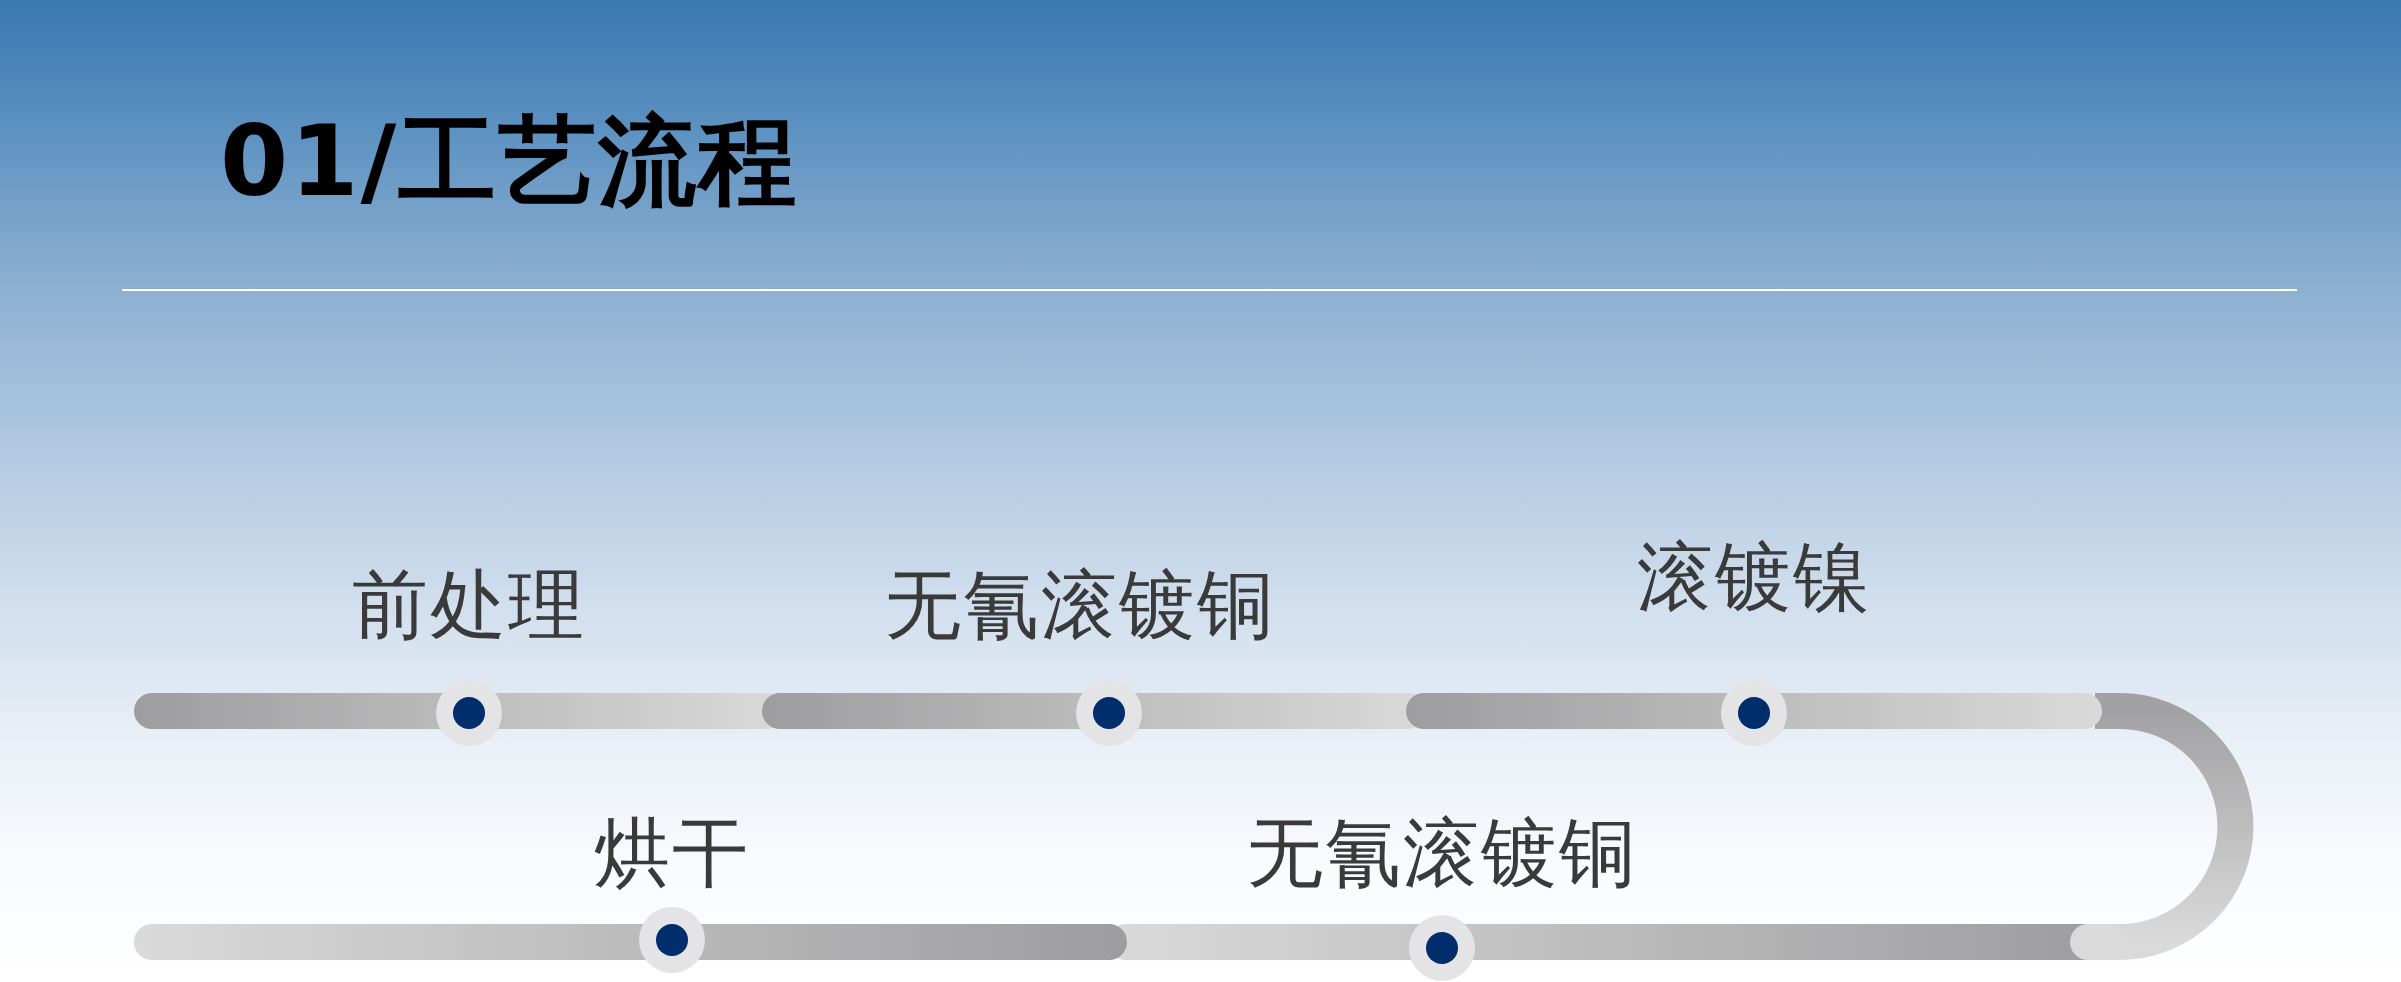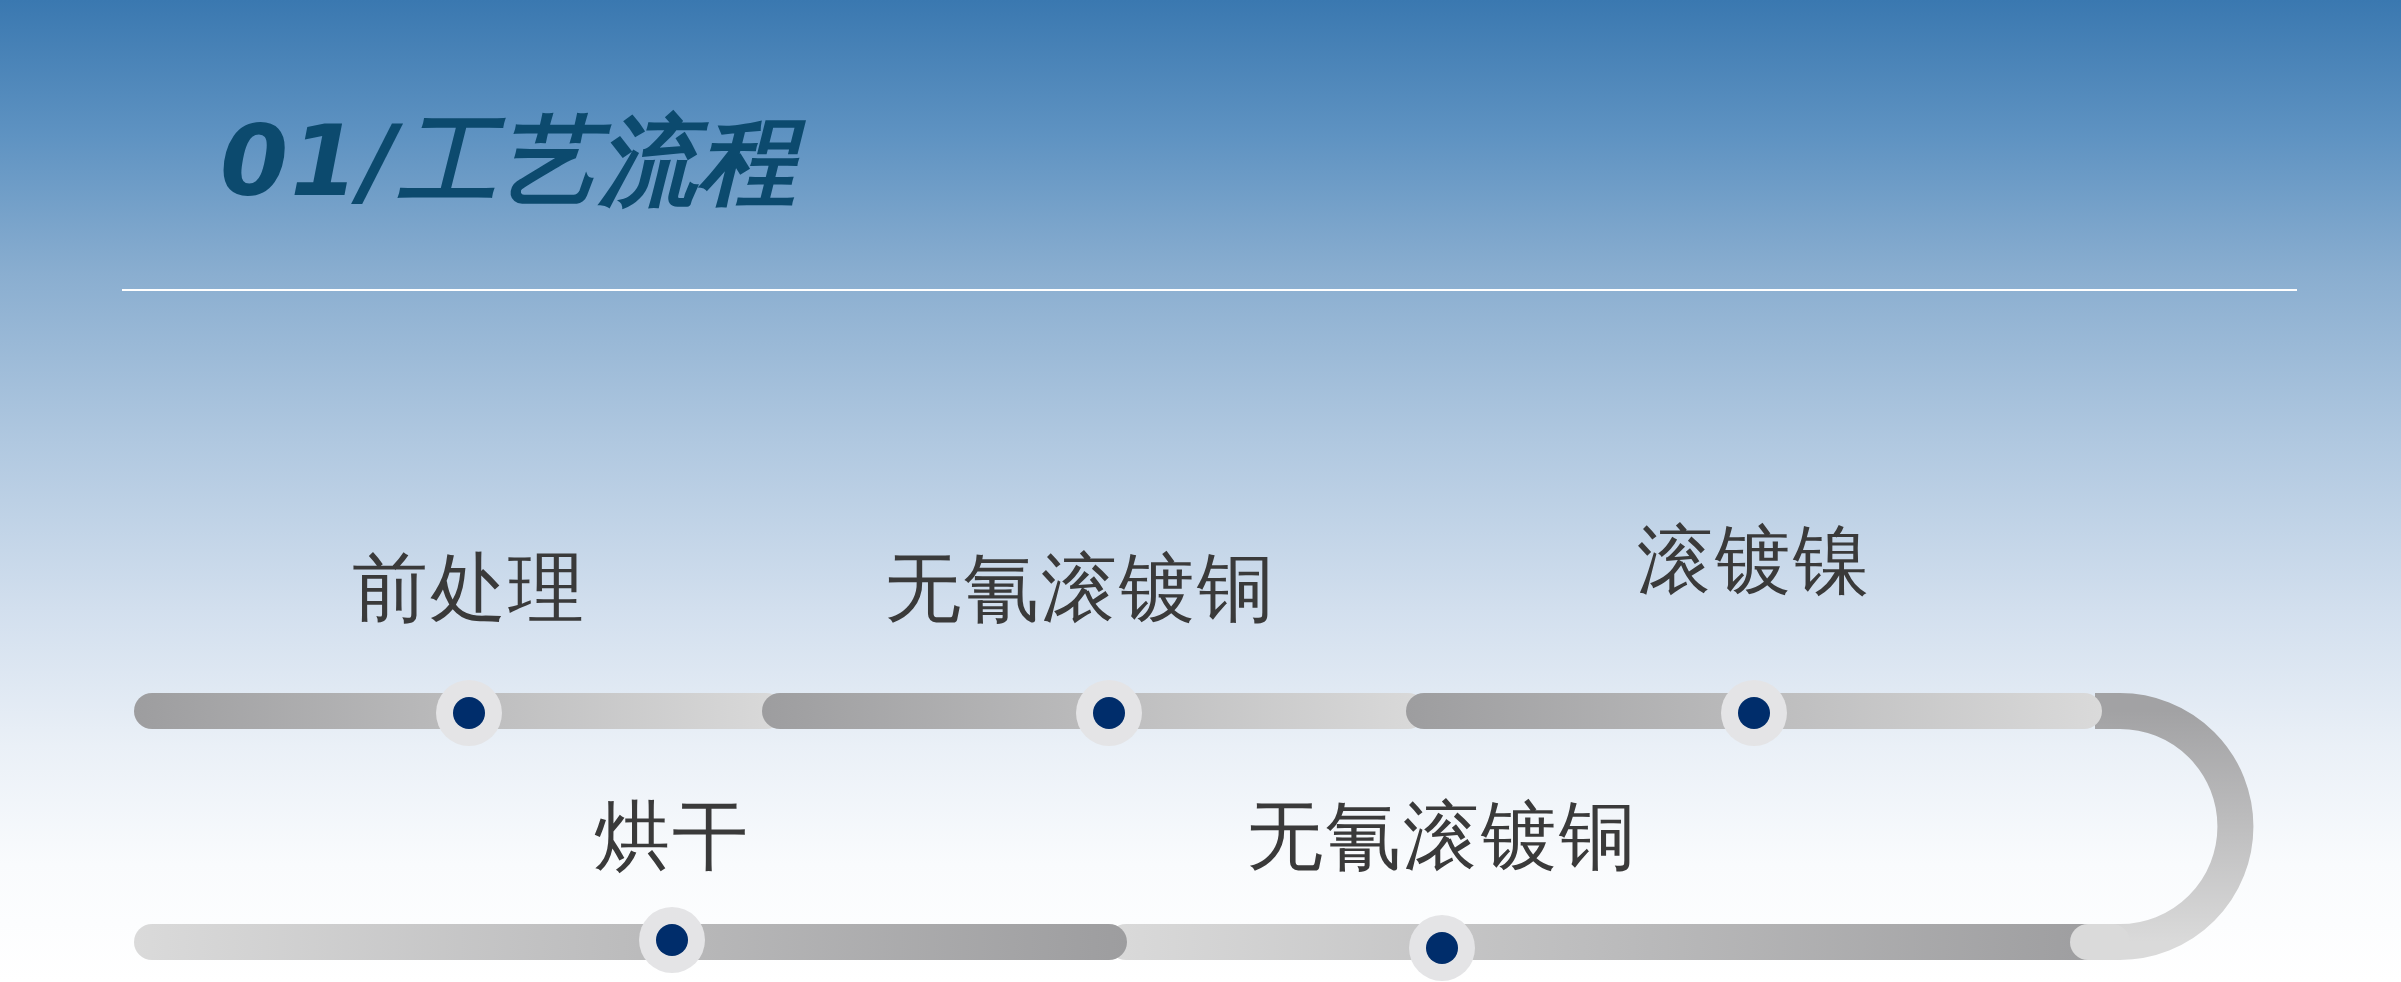--- a/index.html
+++ b/index.html
@@ -26,25 +26,24 @@
         #eaf0f7 76%,
         #f9fbfd 88%,
         #ffffff 100%);
     }
     .title {
       position: absolute;
       left: 220px;
       top: 112px;
       font-size: 98px;
       font-weight: bold;
-      color: #0c4a6e;
+      color: #000000;
       letter-spacing: 2px;
       line-height: 1;
       white-space: nowrap;
-      font-style: italic;
     }
     .divider {
       position: absolute;
       left: 122px;
       top: 289px;
       width: 2175px;
       height: 2px;
       background: #ffffff;
     }
     .diagram {
@@ -53,20 +52,21 @@
       width: 2401px; height: 982px;
     }
     .label {
       position: absolute;
       transform: translateX(-50%);
       font-size: 76px;
       color: #3a3a3a;
       white-space: nowrap;
       line-height: 1;
       letter-spacing: 2px;
+      margin-top: 17px;
     }
   </style>
 </head>
 <body>
 
 <div class="bg"></div>
 
 <div class="title">01/工艺流程</div>
 <div class="divider"></div>
 

